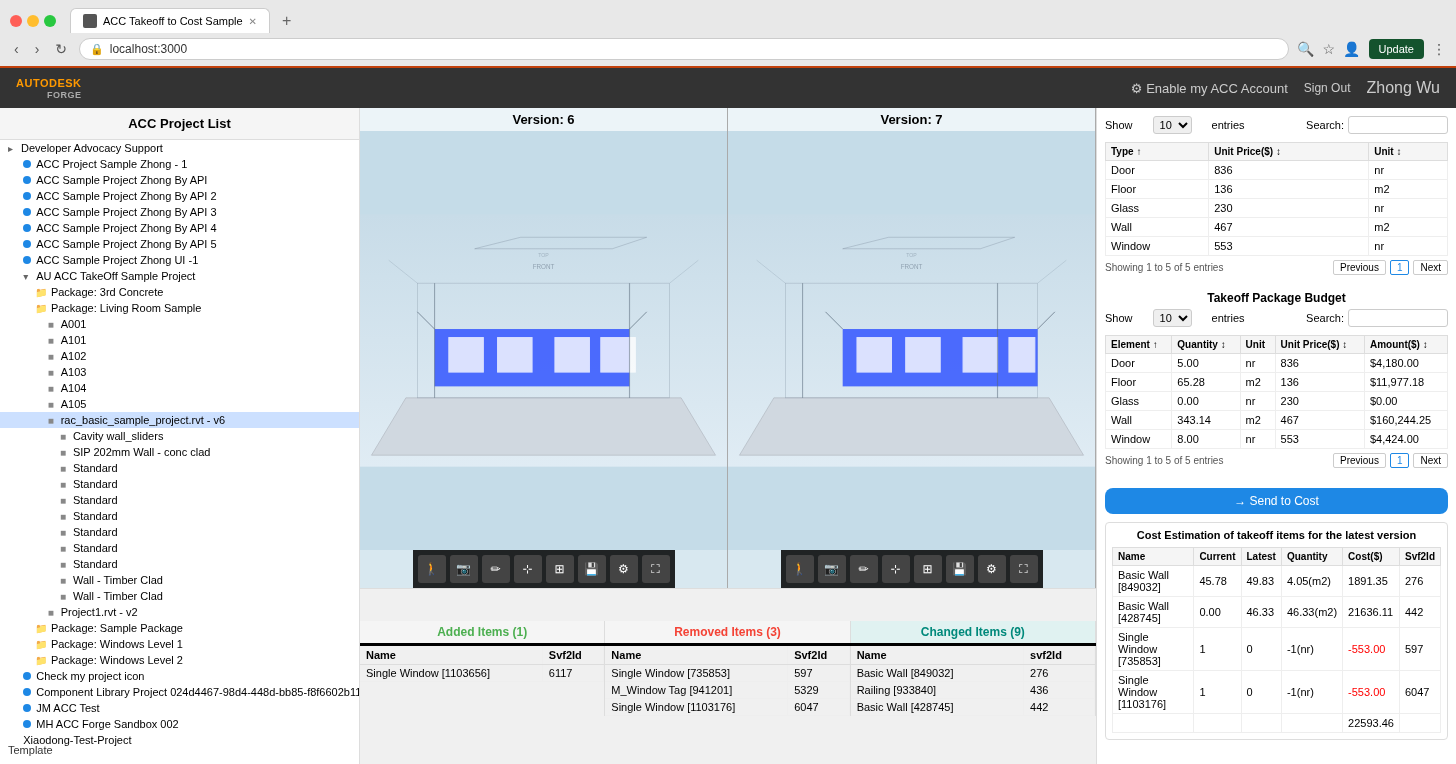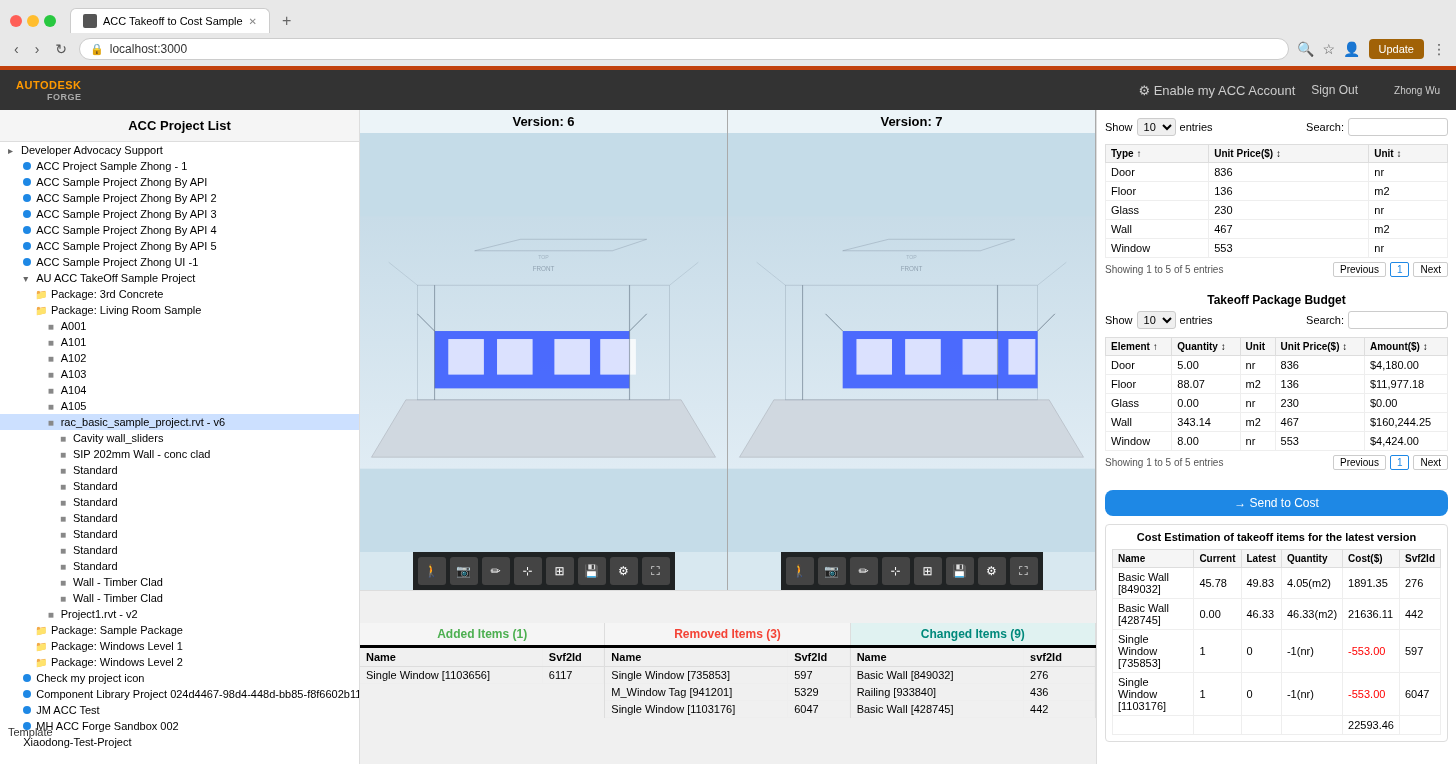--- a/index.html
+++ b/index.html
@@ -1,44 +1,44 @@
 <!DOCTYPE html>
 <html><head>
   <meta charset="utf-8">
   <style>
     * { box-sizing: border-box; margin: 0; padding: 0; }
     body { font-family: -apple-system, BlinkMacSystemFont, 'Segoe UI', Arial, sans-serif; font-size: 12px; background: #f0f0f0; overflow: hidden; }
 
     
-    .browser-chrome { background: #e8e8e8; border-bottom: 4px solid #c2410c; }
+    .browser-chrome { background: #e8e8e8; border-bottom: 2px solid #c2410c; }
     .browser-titlebar { display: flex; align-items: center; padding: 8px 10px 0; gap: 6px; }
     .browser-dots { display: flex; gap: 5px; }
     .dot { width: 12px; height: 12px; border-radius: 50%; }
     .dot-red { background: #ff5f57; }
     .dot-yellow { background: #ffbd2e; }
     .dot-green { background: #28c840; }
     .browser-tab { background: white; border-radius: 6px 6px 0 0; padding: 5px 12px; font-size: 11px; display: flex; align-items: center; gap: 6px; margin-left: 8px; border: 1px solid #ccc; border-bottom: none; }
     .browser-tab .favicon { width: 14px; height: 14px; background: #555; border-radius: 2px; }
     .tab-close { color: #888; font-size: 10px; cursor: pointer; }
     .add-tab { background: none; border: none; font-size: 16px; cursor: pointer; color: #666; padding: 0 6px; }
     .browser-addressbar { display: flex; align-items: center; padding: 5px 10px 6px; gap: 8px; }
     .nav-btn { background: none; border: none; cursor: pointer; color: #555; font-size: 14px; padding: 2px 4px; }
     .address-bar { flex: 1; display: flex; align-items: center; background: white; border-radius: 20px; border: 1px solid #ccc; padding: 3px 10px; font-size: 12px; gap: 6px; }
     .address-text { flex: 1; color: #333; }
     .browser-actions { display: flex; gap: 8px; align-items: center; }
-    .update-btn { background: #a16207; color: white; border: none; border-radius: 4px; padding: 4px 10px; font-size: 11px; cursor: pointer; }
+    .update-btn { background: #14532d; color: white; border: none; border-radius: 4px; padding: 4px 10px; font-size: 11px; cursor: pointer; }
 
     
     .app-header { background: #333; color: white; display: flex; align-items: center; padding: 0 16px; height: 40px; }
     .autodesk-logo { font-size: 11px; font-weight: bold; color: #f90; letter-spacing: 0.5px; text-align: right; }
     .autodesk-sub { font-size: 9px; color: #aaa; display: block; }
     .header-right { margin-left: auto; display: flex; align-items: center; gap: 16px; font-size: 12px; color: #ccc; }
     .enable-acc { font-size: 13px; color: #ccc; cursor: pointer; }
     .sign-out { cursor: pointer; }
-    .user-name { font-size: 10px; margin-left: 20px; }
+    .user-name { font-size: 16px; }
 
     
     .app-body { display: flex; height: calc(764px - 95px); }
 
     
     .sidebar { width: 360px; min-width: 360px; background: white; border-right: 1px solid #ddd; overflow-y: auto; font-size: 11px; }
     .sidebar-title { text-align: center; font-weight: 600; font-size: 13px; padding: 8px; background: #f5f5f5; border-bottom: 1px solid #ddd; }
 
     .tree-item { padding: 2px 4px 2px 8px; cursor: pointer; display: flex; align-items: center; gap: 3px; white-space: nowrap; overflow: hidden; text-overflow: ellipsis; }
     .tree-item.selected { background: #cce0ff; }
@@ -70,21 +70,21 @@
     .diff-tables { display: flex; }
     .diff-table-wrap { flex: 1; border-right: 1px solid #ddd; overflow-x: auto; }
     .diff-table { width: 100%; border-collapse: collapse; font-size: 11px; }
     .diff-table th { background: #f0f0f0; padding: 3px 6px; text-align: left; border-bottom: 1px solid #ddd; border-right: 1px solid #eee; font-weight: 600; }
     .diff-table td { padding: 2px 6px; border-bottom: 1px solid #eee; border-right: 1px solid #eee; }
 
     
     .right-panel { width: 360px; min-width: 360px; background: white; border-left: 1px solid #ddd; overflow-y: auto; font-size: 11px; padding: 8px; }
     .panel-section { margin-bottom: 12px; }
     .panel-title { text-align: center; font-weight: 600; font-size: 12px; padding: 4px; }
-    .show-entries { display: flex; align-items: center; gap: 4px; font-size: 11px; margin-bottom: 4px; }
+    .show-entries { display: flex; align-items: center; gap: 20px; font-size: 11px; margin-bottom: 4px; }
     .show-entries select { font-size: 11px; border: 1px solid #ccc; border-radius: 3px; padding: 1px 2px; }
     .search-box { display: flex; align-items: center; gap: 4px; font-size: 11px; margin-bottom: 4px; }
     .search-box input { border: 1px solid #ccc; border-radius: 3px; padding: 2px 5px; font-size: 11px; width: 100px; }
     .entries-row { display: flex; justify-content: space-between; align-items: center; }
     .panel-table { width: 100%; border-collapse: collapse; font-size: 11px; margin-top: 4px; }
     .panel-table th { background: #f5f5f5; padding: 3px 5px; text-align: left; border: 1px solid #ddd; font-weight: 600; font-size: 10px; }
     .panel-table td { padding: 3px 5px; border: 1px solid #eee; }
     .showing-text { font-size: 10px; color: #555; }
     .pagination { display: flex; align-items: center; gap: 4px; font-size: 11px; }
     .page-btn { background: none; border: 1px solid #ccc; padding: 1px 6px; cursor: pointer; border-radius: 2px; font-size: 10px; }
@@ -92,21 +92,21 @@
 
     .send-to-cost-btn { background: #1e88e5; color: white; border: none; border-radius: 8px; padding: 6px 14px; font-size: 12px; cursor: pointer; width: 100%; margin: 8px 0; }
 
     .cost-est-section { border: 1px solid #ddd; border-radius: 4px; padding: 6px; }
     .cost-est-title { text-align: center; font-size: 11px; font-weight: 600; margin-bottom: 6px; }
 
     .scrollbar-thin::-webkit-scrollbar { width: 4px; height: 4px; }
     .scrollbar-thin::-webkit-scrollbar-thumb { background: #ccc; border-radius: 2px; }
 
     
-    .template-label { position: fixed; bottom: 26px; left: 8px; font-size: 11px; color: #333; }
+    .template-label { position: fixed; bottom: 8px; left: 8px; font-size: 11px; color: #333; }
   </style>
 </head>
 <body>
 
 <div class="browser-chrome">
   <div class="browser-titlebar">
     <div class="browser-dots">
       <div class="dot dot-red"></div>
       <div class="dot dot-yellow"></div>
       <div class="dot dot-green"></div>
@@ -467,21 +467,21 @@
         <tbody id="takeoff-budget-tbody">
             <tr>
               <td>Door</td>
               <td>5.00</td>
               <td>nr</td>
               <td>836</td>
               <td>$4,180.00</td>
             </tr>
             <tr>
               <td>Floor</td>
-              <td>88.07</td>
+              <td>65.28</td>
               <td>m2</td>
               <td>136</td>
               <td>$11,977.18</td>
             </tr>
             <tr>
               <td>Glass</td>
               <td>0.00</td>
               <td>nr</td>
               <td>230</td>
               <td>$0.00</td>

